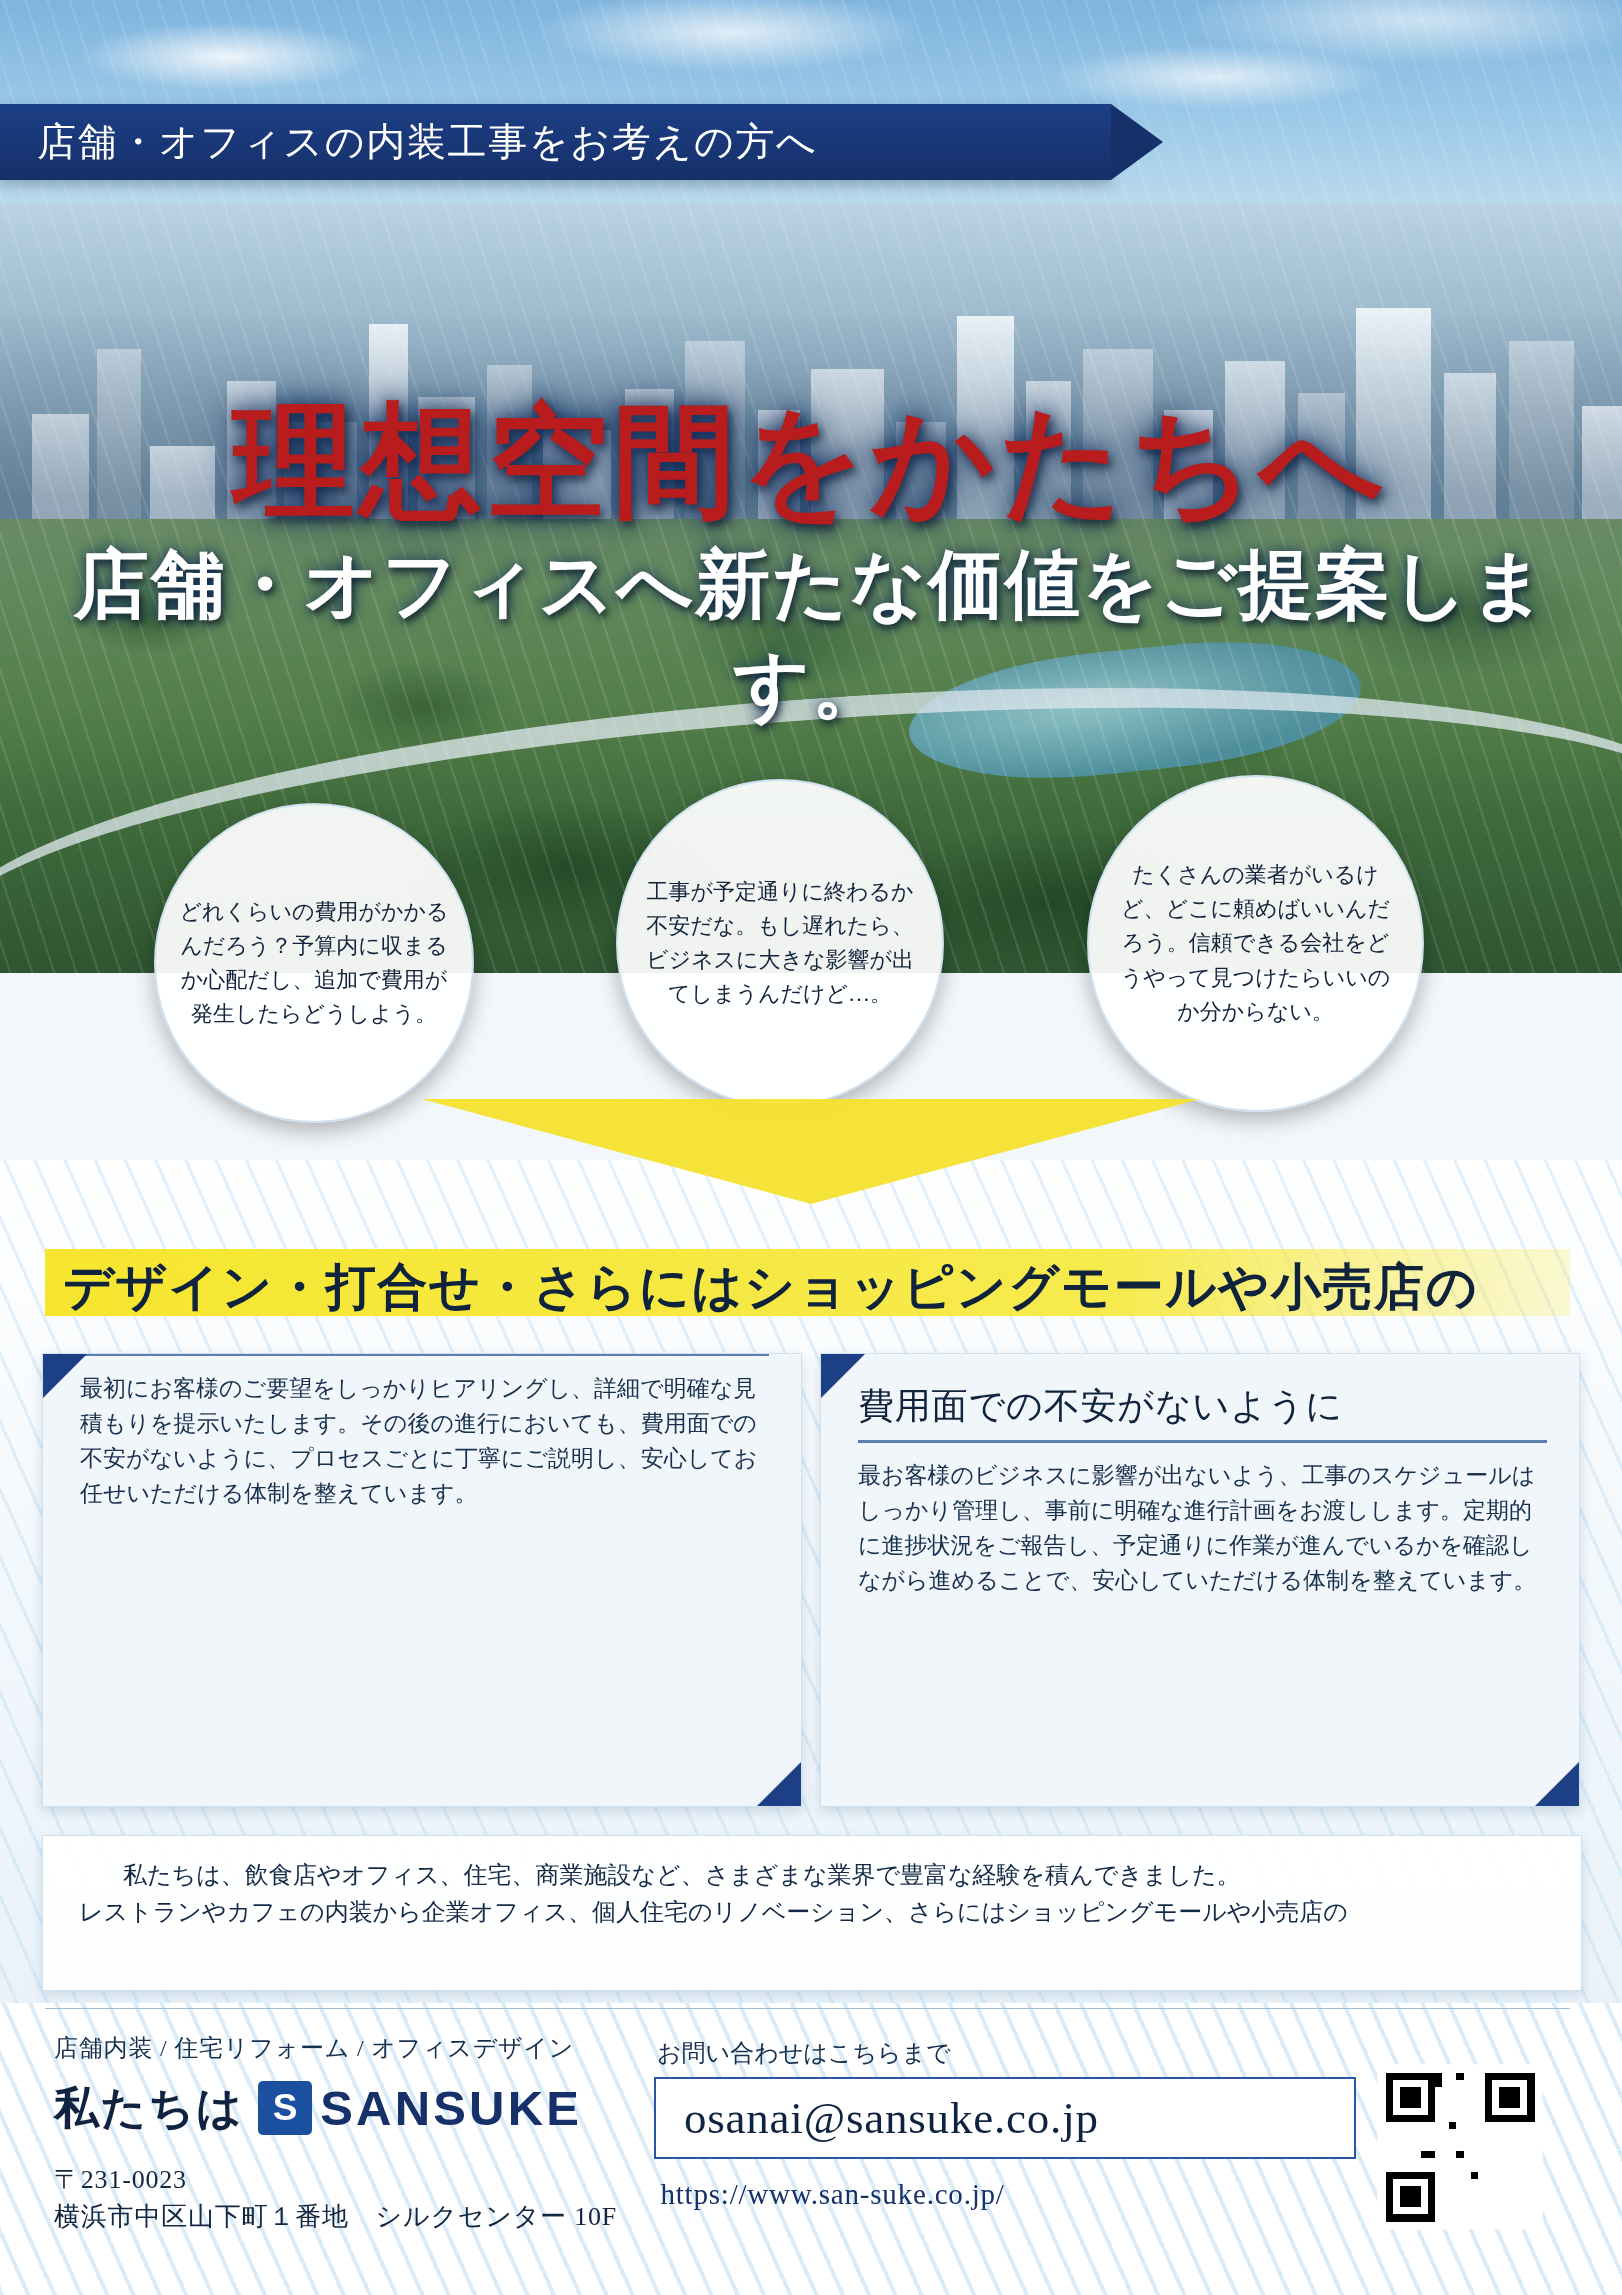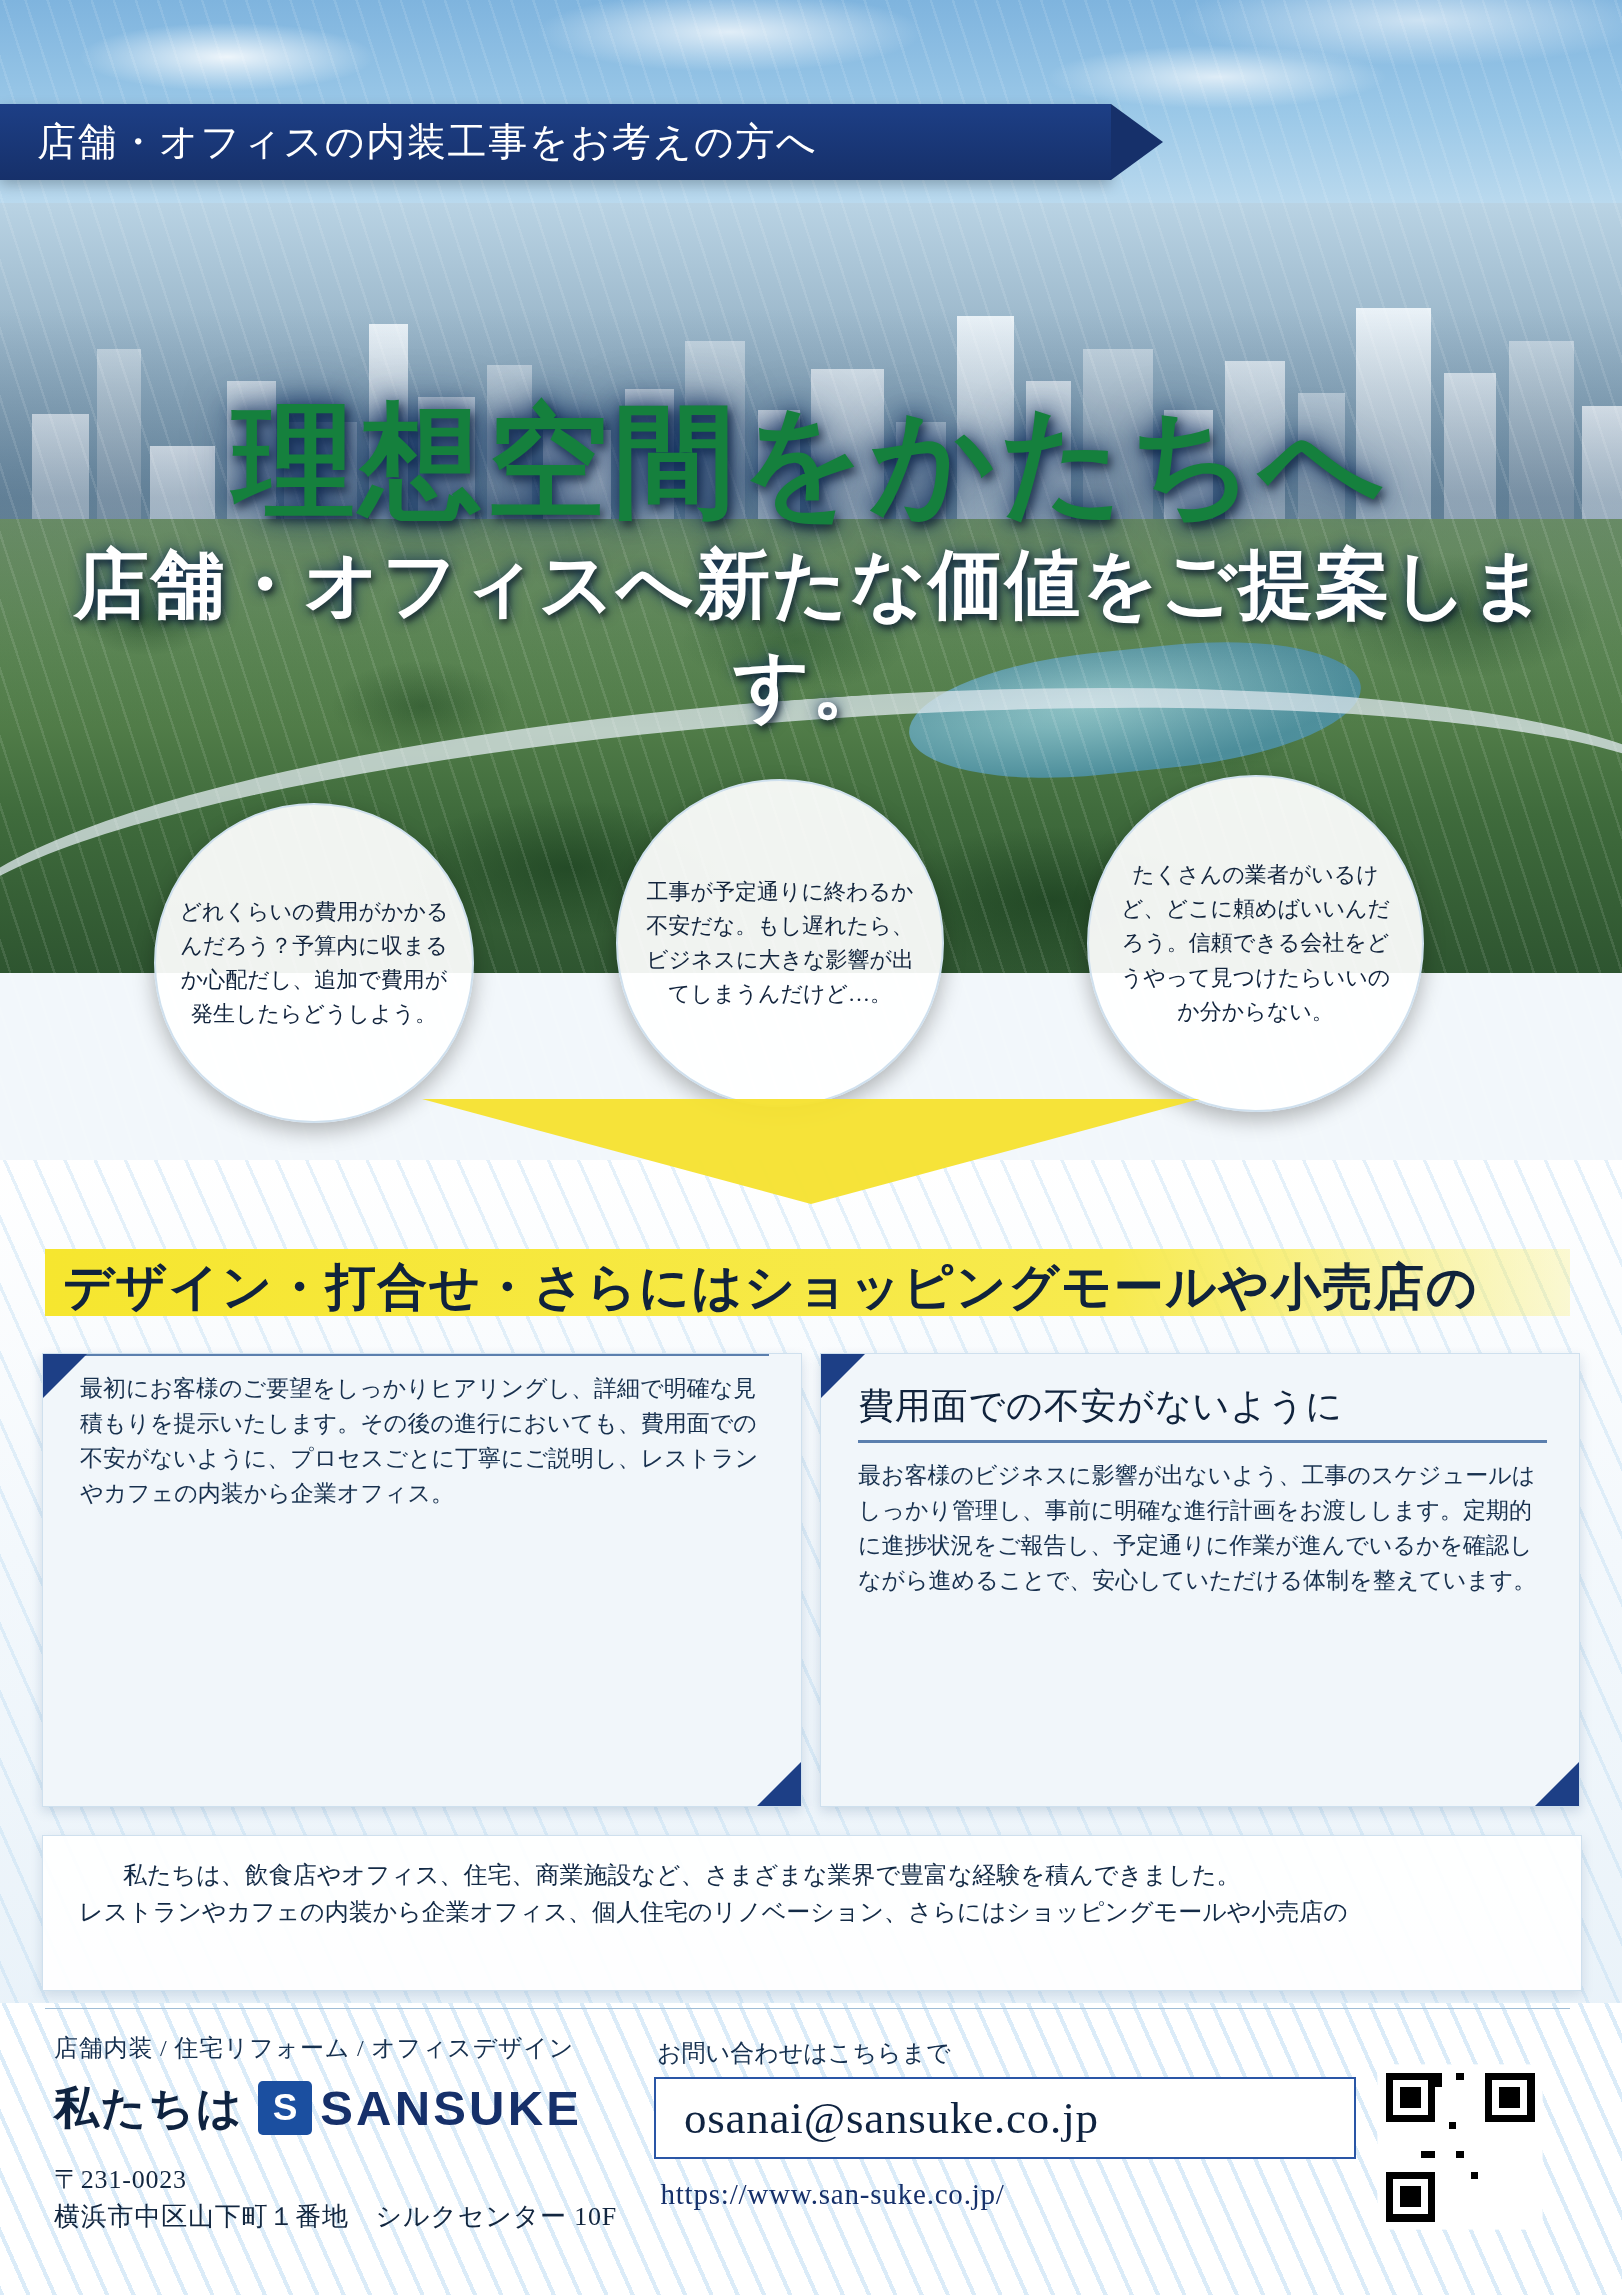--- a/index.html
+++ b/index.html
@@ -55,21 +55,21 @@
     background:linear-gradient(180deg,#1d3f86,#16306a);
     display:flex;align-items:center;
     box-shadow:0 4.9px 13px rgba(0,0,0,.25);}
   .ribbon-text{color:#ffffff;font-size:39px;letter-spacing:1.6px;padding-left:37px;
     font-family:"Liberation Serif",serif;white-space:nowrap;}
   .ribbon-tail{position:absolute;left:1111px;top:104px;width:0;height:0;
     border-top:38px solid transparent;border-bottom:38px solid transparent;border-left:52px solid #16306a;}
 
   
   .h1{position:absolute;left:0;top:381px;width:1622px;text-align:center;
-    font-size:122px;font-weight:bold;color:#15803d;letter-spacing:4.9px;
+    font-size:122px;font-weight:bold;color:#b91c1c;letter-spacing:4.9px;
     text-shadow:0 0 21px rgba(10,40,90,.95), 0 0 49px rgba(10,40,90,.8), 3.2px 4.9px 8px rgba(0,0,0,.55);}
   .h2{position:absolute;left:0;top:535px;width:1622px;text-align:center;
     font-size:75px;font-weight:bold;color:#ffffff;letter-spacing:1.6px;
     text-shadow:0 0 14.6px rgba(10,40,90,.95), 2.4px 4px 6.5px rgba(0,0,0,.6);}
 
   
   .bubble{position:absolute;border-radius:50%;background:rgba(255,255,255,.93);
     border:2.4px solid #cfe0ee;display:flex;align-items:center;justify-content:center;
     box-shadow:0 8px 21px rgba(0,0,0,.28);}
   .bubble p{margin:0;text-align:center;font-size:22px;line-height:1.55;color:#12243d;padding:0 23px;
@@ -204,21 +204,21 @@
   <div class="yellowbar">
     <span>デザイン・打合せ・さらにはショッピングモールや小売店の</span>
   </div>
 
   <div class="cards">
 
     <div class="card">
       <div class="card-corner-tl"></div>
       <div class="card-corner-br"></div>
       <div class="rule"></div>
-      <p>最初にお客様のご要望をしっかりヒアリングし、詳細で明確な見積もりを提示いたします。その後の進行においても、費用面での不安がないように、プロセスごとに丁寧にご説明し、レストランやカフェの内装から企業オフィス。</p>
+      <p>最初にお客様のご要望をしっかりヒアリングし、詳細で明確な見積もりを提示いたします。その後の進行においても、費用面での不安がないように、プロセスごとに丁寧にご説明し、安心してお任せいただける体制を整えています。</p>
     </div>
 
     <div class="card">
       <div class="card-corner-tl"></div>
       <div class="card-corner-br"></div>
       <h3>費用面での不安がないように</h3>
       <div class="rule"></div>
       <p>最お客様のビジネスに影響が出ないよう、工事のスケジュールはしっかり管理し、事前に明確な進行計画をお渡しします。定期的に進捗状況をご報告し、予定通りに作業が進んでいるかを確認しながら進めることで、安心していただける体制を整えています。</p>
     </div>
 

